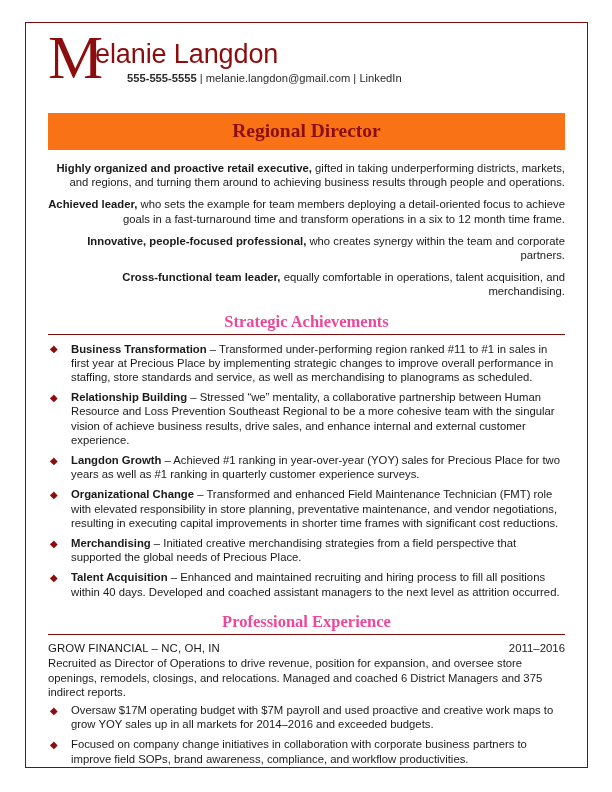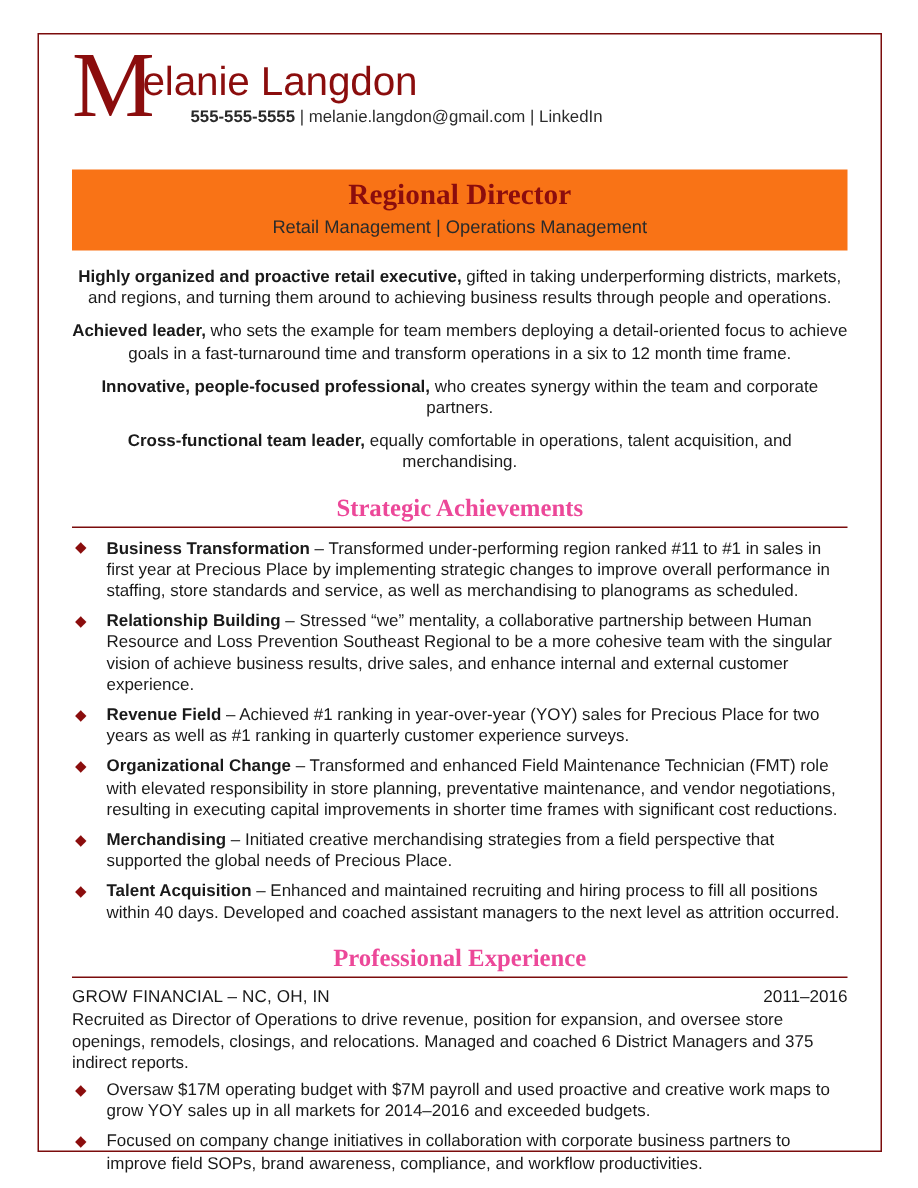--- a/index.html
+++ b/index.html
@@ -95,21 +95,21 @@
 
   
   .summary {
     margin-top: 11px;
   }
   .summary p {
     margin: 0 0 8px 0;
     font-size: 11.3px;
     line-height: 14.2px;
     color: #1a1a1a;
-    text-align: center;
+    text-align: right;
   }
   .summary p:last-child { margin-bottom: 0; }
   .summary b { font-weight: bold; }
 
   
   .section-head {
     margin-top: 13px;
     text-align: center;
   }
   .section-head .label {
@@ -194,39 +194,38 @@
     <div class="name-block">
       <div class="name">elanie Langdon</div>
       <div class="contact">
         <span class="phone">555-555-5555</span><span class="sep"> | </span><span>melanie.langdon@gmail.com</span><span class="sep"> | </span><span>LinkedIn</span>
       </div>
     </div>
   </div>
 
   <div class="title-banner">
     <div class="job-title">Regional Director</div>
-    <div class="job-subtitle">Retail Management | Operations Management</div>
   </div>
 
   <div class="summary">
     <p><b>Highly organized and proactive retail executive,</b><span> gifted in taking underperforming districts, markets, and regions, and turning them around to achieving business results through people and operations.</span></p>
     <p><b>Achieved leader,</b><span> who sets the example for team members deploying a detail-oriented focus to achieve goals in a fast-turnaround time and transform operations in a six to 12 month time frame.</span></p>
     <p><b>Innovative, people-focused professional,</b><span> who creates synergy within the team and corporate partners.</span></p>
     <p><b>Cross-functional team leader,</b><span> equally comfortable in operations, talent acquisition, and merchandising.</span></p>
   </div>
 
   <div class="section-head">
     <span class="label">Strategic Achievements</span>
   </div>
   <div class="section-rule"></div>
 
   <ul class="bullets">
     <li><span class="marker">◆</span><b>Business Transformation</b><span> – Transformed under-performing region ranked #11 to #1 in sales in first year at Precious Place by implementing strategic changes to improve overall performance in staffing, store standards and service, as well as merchandising to planograms as scheduled.</span></li>
     <li><span class="marker">◆</span><b>Relationship Building</b><span> – Stressed “we” mentality, a collaborative partnership between Human Resource and Loss Prevention Southeast Regional to be a more cohesive team with the singular vision of achieve business results, drive sales, and enhance internal and external customer experience.</span></li>
-    <li><span class="marker">◆</span><b>Revenue Field</b><span> – Achieved #1 ranking in year-over-year (YOY) sales for Precious Place for two years as well as #1 ranking in quarterly customer experience surveys.</span></li>
+    <li><span class="marker">◆</span><b>Langdon Growth</b><span> – Achieved #1 ranking in year-over-year (YOY) sales for Precious Place for two years as well as #1 ranking in quarterly customer experience surveys.</span></li>
     <li><span class="marker">◆</span><b>Organizational Change</b><span> – Transformed and enhanced Field Maintenance Technician (FMT) role with elevated responsibility in store planning, preventative maintenance, and vendor negotiations, resulting in executing capital improvements in shorter time frames with significant cost reductions.</span></li>
     <li><span class="marker">◆</span><b>Merchandising</b><span> – Initiated creative merchandising strategies from a field perspective that supported the global needs of Precious Place.</span></li>
     <li><span class="marker">◆</span><b>Talent Acquisition</b><span> – Enhanced and maintained recruiting and hiring process to fill all positions within 40 days. Developed and coached assistant managers to the next level as attrition occurred.</span></li>
   </ul>
 
   <div class="section-head">
     <span class="label">Professional Experience</span>
   </div>
   <div class="section-rule"></div>
 

